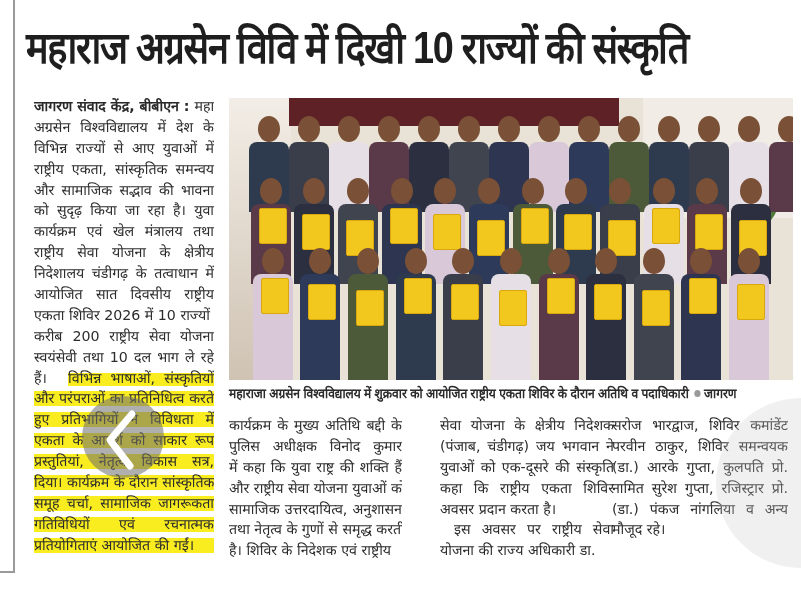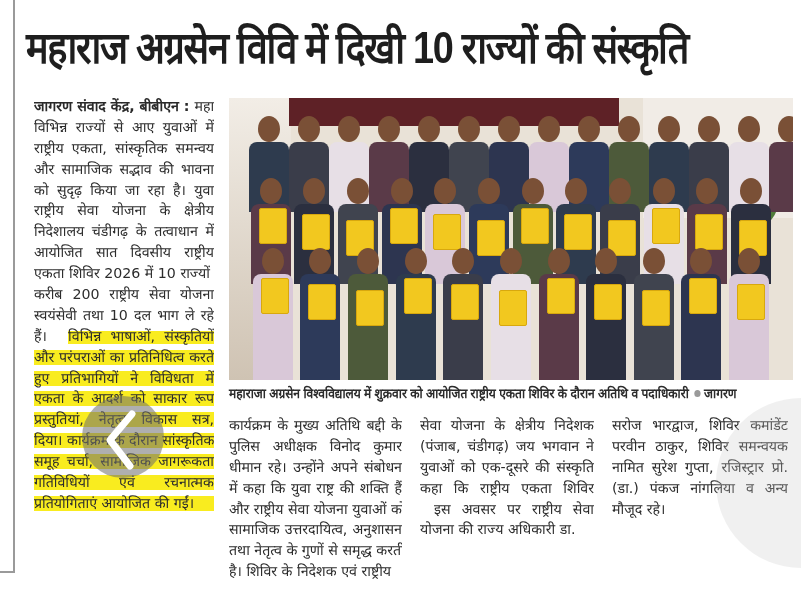--- a/index.html
+++ b/index.html
@@ -23,21 +23,21 @@
   .col {
     position:absolute; font-size:14.2px; line-height:20.9px; color:#2c2c2c;
     text-align:justify;
   }
   .col .line { display:block; white-space:nowrap; text-align-last:justify; height:20.9px; overflow:hidden; }
   .col .line.last { text-align-last:left; }
   .col .line.hl { background:#f7ea2a; background:linear-gradient(#fff 0 3px, #f9ec1f 3px 18px, #fff 18px); }
   .col .line .hlspan { background:linear-gradient(#fff 0 3px, #f9ec1f 3px 18px, #fff 18px);margin-left:12px; }
   #col1 { left:34px; top:96px; width:180px; transform:scaleX(1); }
   #col2 { left:229px; top:415px; width:173px; }
-  #col3 { left:420px; top:415px; width:174px; }
+  #col3 { left:440px; top:415px; width:174px; }
   #col4 { left:612px; top:415px; width:176px; }
   .dateline { font-weight:bold; color:#2a2a2a; }
 
   .photo {
     position:absolute; left:229px; top:98px; width:564px; height:282px;
     background:#e9e2d7; overflow:hidden;
   }
   .photo .ceiling { position:absolute; left:60px; top:0; width:330px; height:28px; background:#5e2126; }
   .photo .wall-l { position:absolute; left:0; top:0; width:62px; height:282px; background:linear-gradient(#f2ede6,#cfc3b3); }
   .photo .wall-r { position:absolute; right:0; top:0; width:150px; height:120px; background:#f1ece6; }
@@ -68,24 +68,26 @@
 </head>
 <body>
 
 <div class="page-rule"></div>
 <div class="page-rule-foot"></div>
 
 <h1 class="headline" style="margin:0">महाराज अग्रसेन विवि में दिखी 10 राज्यों की संस्कृति</h1>
 
 <div id="col1" class="col">
     <span class="line"><span class="dateline">जागरण संवाद केंद्र, बीबीएन : </span>महाराजा</span>
+    <span class="line">अग्रसेन विश्वविद्यालय में देश के</span>
     <span class="line">विभिन्न राज्यों से आए युवाओं में</span>
     <span class="line">राष्ट्रीय एकता, सांस्कृतिक समन्वय</span>
     <span class="line">और सामाजिक सद्भाव की भावना</span>
     <span class="line">को सुदृढ़ किया जा रहा है। युवा</span>
+    <span class="line">कार्यक्रम एवं खेल मंत्रालय तथा</span>
     <span class="line">राष्ट्रीय सेवा योजना के क्षेत्रीय</span>
     <span class="line">निदेशालय चंडीगढ़ के तत्वाधान में</span>
     <span class="line">आयोजित सात दिवसीय राष्ट्रीय</span>
     <span class="line">एकता शिविर 2026 में 10 राज्यों के</span>
     <span class="line">करीब 200 राष्ट्रीय सेवा योजना</span>
     <span class="line">स्वयंसेवी तथा 10 दल भाग ले रहे</span>
     <span class="line">हैं।  <span class="hlspan">विभिन्न भाषाओं, संस्कृतियों</span></span>
     <span class="line hl">और परंपराओं का प्रतिनिधित्व करते</span>
     <span class="line hl">हुए प्रतिभागियों ने विविधता में</span>
     <span class="line hl">एकता के आदर्श को साकार रूप</span>
@@ -280,38 +282,39 @@
     </div>
 </div>
 
 <div class="caption">
   <span>महाराजा अग्रसेन विश्वविद्यालय में शुक्रवार को आयोजित राष्ट्रीय एकता शिविर के दौरान अतिथि व पदाधिकारी</span><span class="bullet"></span><span>जागरण</span>
 </div>
 
 <div id="col2" class="col">
     <span class="line">कार्यक्रम के मुख्य अतिथि बद्दी के</span>
     <span class="line">पुलिस अधीक्षक विनोद कुमार</span>
-    <span class="line">धीमान रहे। उन्होंने अपने संबोधन</span>
     <span class="line">में कहा कि युवा राष्ट्र की शक्ति हैं</span>
     <span class="line">और राष्ट्रीय सेवा योजना युवाओं को</span>
     <span class="line">सामाजिक उत्तरदायित्व, अनुशासन</span>
     <span class="line">तथा नेतृत्व के गुणों से समृद्ध करती</span>
     <span class="line last">है। शिविर के निदेशक एवं राष्ट्रीय</span>
   </div>
 <div id="col3" class="col">
     <span class="line">सेवा योजना के क्षेत्रीय निदेशक</span>
     <span class="line">(पंजाब, चंडीगढ़) जय भगवान ने</span>
     <span class="line">युवाओं को एक-दूसरे की संस्कृति</span>
     <span class="line">कहा कि राष्ट्रीय एकता शिविर</span>
+    <span class="line last">अवसर प्रदान करता है।</span>
     <span class="line" style="text-indent: 14px;">इस अवसर पर राष्ट्रीय सेवा</span>
     <span class="line last">योजना की राज्य अधिकारी डा.</span>
   </div>
 <div id="col4" class="col">
     <span class="line">सरोज भारद्वाज, शिविर कमांडेंट</span>
     <span class="line">परवीन ठाकुर, शिविर समन्वयक</span>
+    <span class="line">(डा.) आरके गुप्ता, कुलपति प्रो.</span>
     <span class="line">नामित सुरेश गुप्ता, रजिस्ट्रार प्रो.</span>
     <span class="line">(डा.) पंकज नांगलिया व अन्य</span>
     <span class="line last">मौजूद रहे।</span>
   </div>
 
 <div class="nav-prev">
   <svg width="82" height="82" viewBox="0 0 82 82">
     <polyline points="50,18 28,44 48,70" fill="none" stroke="#ffffff" stroke-width="7" stroke-linecap="round" stroke-linejoin="round"></polyline>
   </svg>
 </div>

